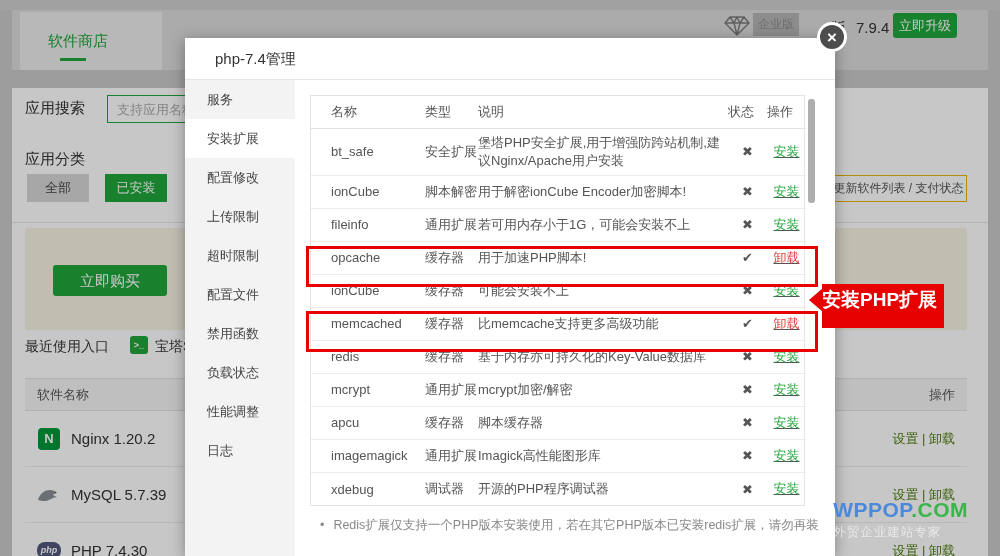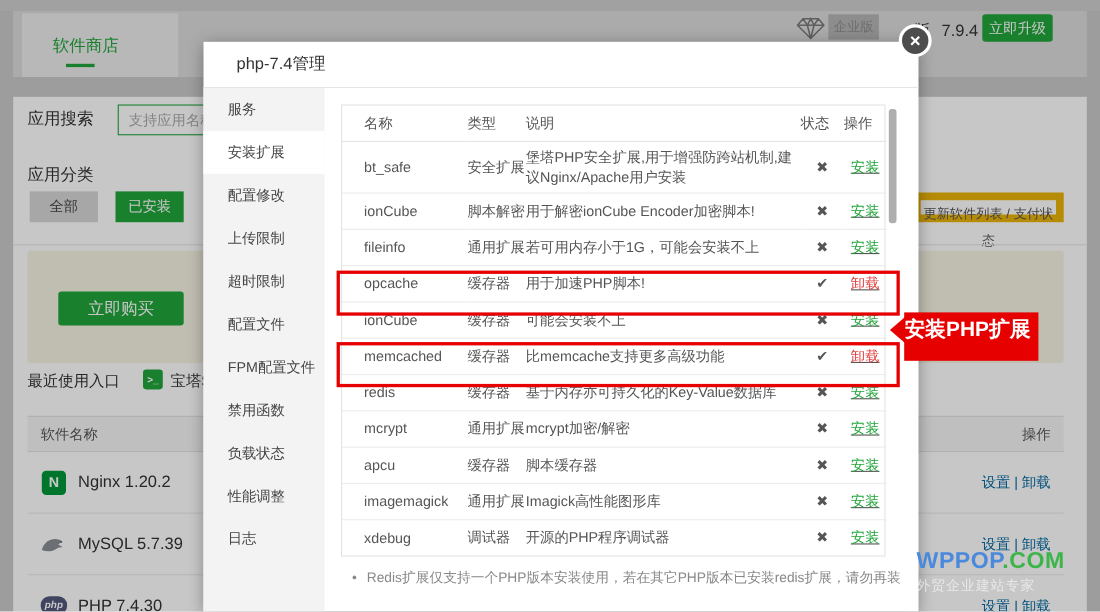--- a/index.html
+++ b/index.html
@@ -17,38 +17,38 @@
   .ver-text span { margin-right:10px; }
   .upgrade-btn { position:absolute; left:893px; top:13px; width:64px; height:25px; background:#20a53a; color:#fff; font-size:13px; text-align:center; line-height:25px; border-radius:3px; cursor:pointer; }
 
   .card { position:absolute; left:12px; top:88px; width:976px; height:468px; background:#fff; overflow:hidden; }
   .search-label { position:absolute; left:13px; top:11px; font-size:15px; color:#333; }
   .search-input { position:absolute; left:95px; top:7px; width:220px; height:28px; border:1px solid #20a53a; font-size:13px; padding-left:9px; color:#333; outline:none; font-family:inherit; }
   .search-input::placeholder { color:#aaa; }
   .cat-label { position:absolute; left:13px; top:62px; font-size:15px; color:#333; }
   .btn-all { position:absolute; left:15px; top:86px; width:62px; height:28px; background:#d6d6d6; color:#444; font-size:13px; text-align:center; line-height:28px; cursor:pointer; }
   .btn-installed { position:absolute; left:93px; top:86px; width:62px; height:28px; background:#20a53a; color:#fff; font-size:13px; text-align:center; line-height:28px; cursor:pointer; }
-  .update-btn { position:absolute; left:818px; top:87px; width:137px; height:27px; background:#fff; border:7px solid #eab308; color:#555; font-size:12px; text-align:center; line-height:25px; cursor:pointer; }
+  .update-btn { position:absolute; left:818px; top:87px; width:137px; height:27px; background:#fff; border:1px solid #eab308; color:#555; font-size:12px; text-align:center; line-height:25px; cursor:pointer; }
   .card-divider { position:absolute; left:0; top:134px; width:976px; height:1px; background:#e6e6e6; }
   .banner { position:absolute; left:13px; top:140px; width:942px; height:102px; background:#f7f2e3; border-radius:3px; }
   .buy-btn { position:absolute; left:41px; top:177px; width:114px; height:31px; background:#20a53a; color:#fff; font-size:15px; text-align:center; line-height:31px; border-radius:3px; cursor:pointer; }
   .recent-label { position:absolute; left:13px; top:250px; font-size:14px; color:#333; }
   .term-icon { position:absolute; left:118px; top:248px; width:18px; height:18px; background:#20a53a; border-radius:3px; color:#fff; font-size:9px; font-weight:bold; text-align:center; line-height:18px; }
   .term-label { position:absolute; left:143px; top:250px; font-size:14px; color:#333; }
 
   .sw-table { position:absolute; left:13px; top:290px; width:942px; }
   .sw-header { height:33px; background:#f5f5f5; border-top:1px solid #e4e4e4; border-bottom:1px solid #e4e4e4; font-size:13px; color:#555; display:flex; align-items:center; }
   .sw-header .h-name { padding-left:12px; flex:1; }
   .sw-header .h-act { padding-right:12px; }
   .sw-row { height:56px; border-bottom:1px solid #ececec; display:flex; align-items:center; }
   .sw-ico { width:24px; margin-left:12px; display:flex; align-items:center; justify-content:center; }
   .nginx-badge { width:22px; height:22px; background:#009639; border-radius:4px; color:#fff; font-weight:bold; font-size:13px; text-align:center; line-height:22px; }
   .php-badge { width:30px; height:17px; background:#52587d; border-radius:8px; color:#fff; font-style:italic; font-weight:bold; font-size:9px; text-align:center; line-height:17px; }
   .sw-name { margin-left:10px; font-size:15px; color:#333; flex:1; }
-  .sw-act { margin-right:12px; font-size:13px; color:#0369a1; cursor:pointer;margin-left:40px; }
+  .sw-act { margin-right:12px; font-size:13px; color:#4d7c0f; cursor:pointer;margin-left:40px; }
 
   
   .overlay { position:absolute; left:0; top:0; width:1000px; height:556px; background:rgba(0,0,0,0.22); z-index:10; }
 
   
   .modal { position:absolute; left:185px; top:38px; width:650px; height:518px; background:#fff; z-index:20; box-shadow:0 3px 14px rgba(0,0,0,0.35); }
   .modal-title { height:42px; line-height:42px; padding-left:30px; font-size:15px; color:#333; border-bottom:1px solid #e5e5e5; }
   .modal-close { position:absolute; right:-12px; top:-16px; width:30px; height:30px; background:#4d4d4d; border:3px solid #fff; border-radius:50%; color:#fff; font-size:17px; font-weight:bold; text-align:center; line-height:25px; cursor:pointer; z-index:21; }
   .modal-body { display:flex; height:476px; }
   .modal-sidebar { width:110px; background:#f3f3f3; flex:none; }
@@ -157,21 +157,20 @@
   <div class="modal-close">×</div>
   <div class="modal-title">php-7.4管理</div>
   <div class="modal-body">
     <div class="modal-sidebar">
         <div class="sb-item">服务</div>
         <div class="sb-item active">安装扩展</div>
         <div class="sb-item">配置修改</div>
         <div class="sb-item">上传限制</div>
         <div class="sb-item">超时限制</div>
         <div class="sb-item">配置文件</div>
-        <div class="sb-item">FPM配置文件</div>
         <div class="sb-item">禁用函数</div>
         <div class="sb-item">负载状态</div>
         <div class="sb-item">性能调整</div>
         <div class="sb-item">日志</div>
       </div>
     <div class="modal-content">
       <div class="ext-wrap">
         <table class="ext">
           <colgroup>
               <col style="width:114px">

